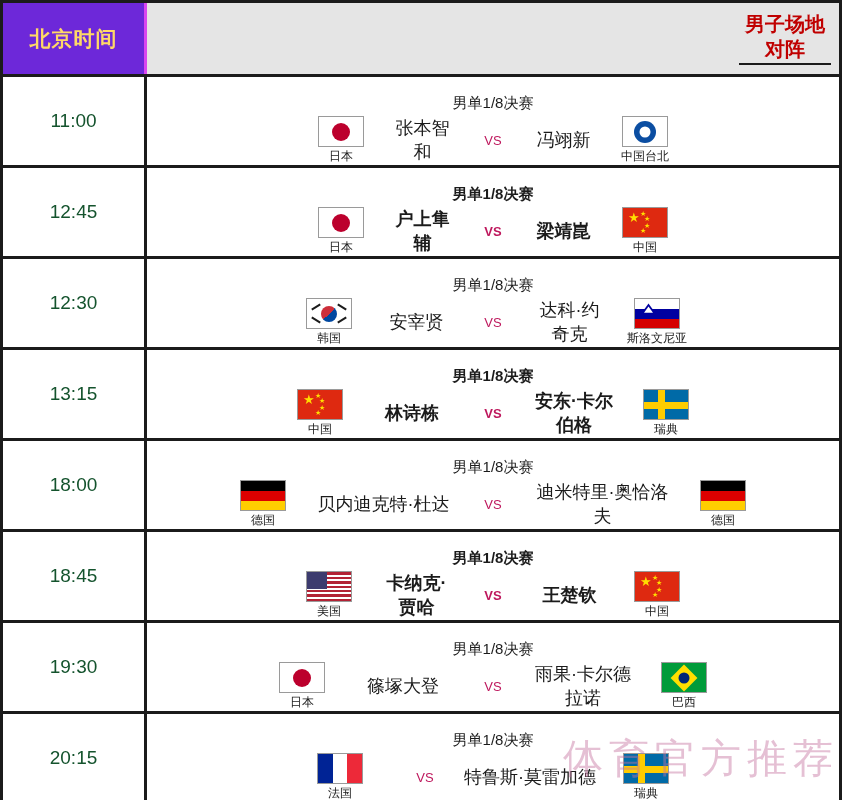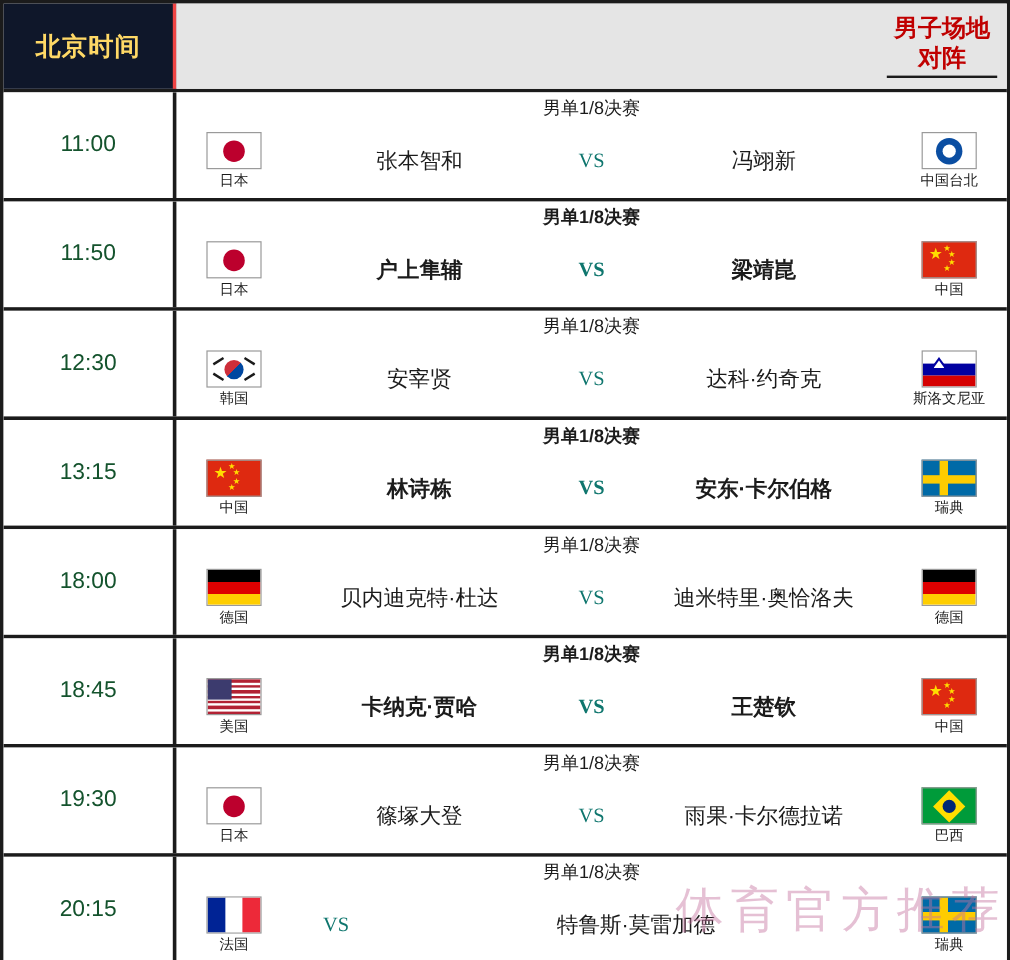--- a/index.html
+++ b/index.html
@@ -25,29 +25,29 @@
   
   .header-row {
     display: flex;
     height: 74px;
     box-sizing: border-box;
     border-bottom: 3px solid #1b1b1b;
   }
   .header-time {
     width: 144px;
     flex: 0 0 144px;
-    background: #0f172a;
+    background: #6d28d9;
     color: #ffd966;
     font-size: 21px;
     font-weight: bold;
     display: flex;
     align-items: center;
     justify-content: center;
     box-sizing: border-box;
-    border-right: 3px solid #ef4444;
+    border-right: 3px solid #d946ef;
     letter-spacing: 1px;
   }
   .header-main {
     flex: 1 1 auto;
     background: #e5e5e5;
     position: relative;
     display: flex;
     align-items: center;
     justify-content: flex-end;
   }
@@ -85,22 +85,23 @@
     color: #14532d;
     box-sizing: border-box;
     border-right: 3px solid #1b1b1b;
   }
   .cell-match {
     flex: 1 1 auto;
     display: flex;
     flex-direction: column;
     justify-content: flex-start;
     box-sizing: border-box;
-    padding-top: 4px;
+    padding-top: 16px;
     position: relative;
+    align-items: center;
   }
   .event-label {
     text-align: center;
     font-size: 15px;
     color: #1b1b1b;
     margin-bottom: 2px;
     height: 20px;
     line-height: 20px;
   }
   .row.bold .event-label { font-weight: bold; }
@@ -139,23 +140,22 @@
     text-align: center;
     font-size: 18px;
     color: #1b1b1b;
     padding: 0 2px;
   }
   .row.bold .player { font-weight: bold; }
   .vs {
     width: 74px;
     flex: 0 0 74px;
     text-align: center;
-    font-size: 17px;
-    color: #0f766e;
-    font-family: Liberation Serif, serif;
+    font-size: 13px;
+    color: #be185d;
   }
   .row.bold .vs { font-weight: bold; }
 
   
   .f-jp { background: #ffffff; }
   .f-jp::after {
     content: "";
     position: absolute;
     width: 18px; height: 18px;
     border-radius: 50%;
@@ -300,21 +300,21 @@
             <div class="vs">VS</div>
             <div class="player">冯翊新</div>
             <div class="flag-box">
               <div class="flag f-tpe"></div>
               <div class="flag-label">中国台北</div>
             </div>
           </div>
         </div>
       </div>
       <div class="row bold">
-        <div class="cell-time">11:50</div>
+        <div class="cell-time">12:45</div>
         <div class="cell-match">
           <div class="event-label">男单1/8决赛</div>
           <div class="pair">
             <div class="flag-box">
               <div class="flag f-jp"></div>
               <div class="flag-label">日本</div>
             </div>
             <div class="player">户上隼辅</div>
             <div class="vs">VS</div>
             <div class="player">梁靖崑</div>

